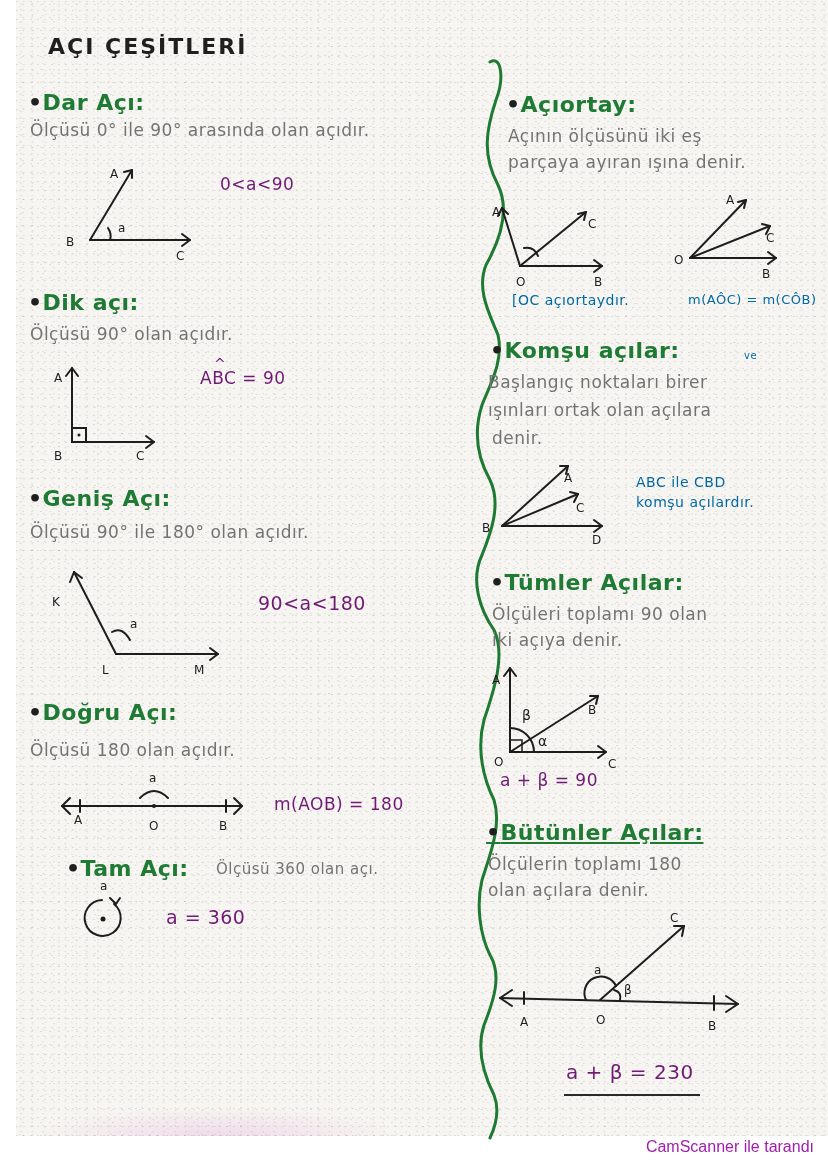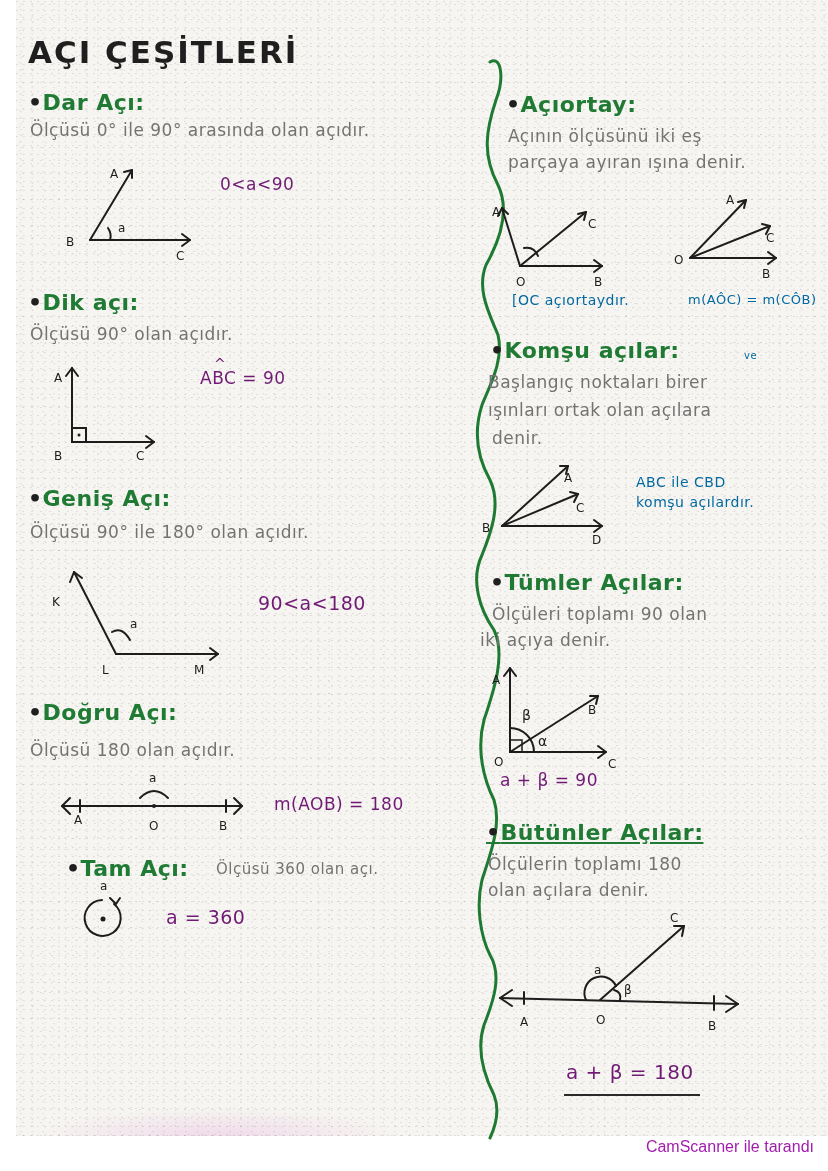--- a/index.html
+++ b/index.html
@@ -18,21 +18,21 @@
       background-image:
         radial-gradient(circle at 12% 18%, rgba(0,0,0,0.10) 0.6px, transparent 1px),
         radial-gradient(circle at 47% 62%, rgba(0,0,0,0.08) 0.6px, transparent 1px),
         radial-gradient(circle at 78% 34%, rgba(0,0,0,0.09) 0.6px, transparent 1px),
         radial-gradient(circle at 29% 81%, rgba(0,0,0,0.07) 0.6px, transparent 1px);
       background-size: 7px 9px, 11px 6px, 9px 13px, 13px 8px;
       pointer-events: none;
     }
 
     .hw { position: absolute; white-space: nowrap; font-family: "DejaVu Sans", sans-serif; letter-spacing: 0.5px; }
-    .title { font-size: 31px; font-weight: bold; color: #1f1f1f; letter-spacing: 2px; }
+    .title { font-size: 22px; font-weight: bold; color: #1f1f1f; letter-spacing: 2px; margin-left: 20px; }
     .heading { font-size: 22px; font-weight: bold; color: #1f7a34; }
     .heading .dot { color: #1f1f1f; }
     .text { font-size: 17px; color: #737373; }
     .formula { font-size: 17px; color: #701a75; }
     .small { font-size: 12px; color: #0369a1; }
     .footer {
       position: absolute; right: 14px; top: 1138px;
       font-family: "Liberation Sans", sans-serif; font-size: 16px; color: #a21caf;
     }
     svg.diag { position: absolute; overflow: visible; }
@@ -192,21 +192,21 @@
   <text x="96" y="58">C</text>
   <text x="112" y="90">D</text>
 </svg>
 <div class="hw small" style="left:636px; top:474px; font-size:14px;">ABC ile CBD</div>
 <div class="hw small" style="left:636px; top:494px; font-size:14px;">komşu açılardır.</div>
 
 <div class="hw heading" style="left:490px; top:570px;">
   <span class="dot">•</span><span>Tümler Açılar:</span>
 </div>
 <div class="hw text" style="left:492px; top:604px;">Ölçüleri toplamı 90 olan</div>
-<div class="hw text" style="left:480px; top:630px;">iki açıya denir.</div>
+<div class="hw text" style="left:492px; top:630px;">iki açıya denir.</div>
 <svg class="diag" style="left:480px; top:660px; width:140px; height:110px;" viewBox="0 0 140 110">
   <line x1="30" y1="92" x2="30" y2="8"></line>
   <polyline points="24,16 30,8 36,16"></polyline>
   <line x1="30" y1="92" x2="126" y2="92"></line>
   <polyline points="118,86 126,92 118,98"></polyline>
   <line x1="30" y1="92" x2="118" y2="36"></line>
   <polyline points="110,36 118,36 116,44"></polyline>
   <rect x="30" y="80" width="12" height="12" style="fill:none;stroke:#1d1d1d;stroke-width:1.5"></rect>
   <path d="M30 68 A24 24 0 0 1 54 92"></path>
   <text x="12" y="24">A</text>
@@ -233,16 +233,16 @@
   <polyline points="184,12 194,12 192,22"></polyline>
   <path d="M96 86 A16 16 0 0 1 126 72"></path>
   <path d="M124 76 Q132 78 130 86"></path>
   <text x="30" y="112">A</text>
   <text x="106" y="110">O</text>
   <text x="218" y="116">B</text>
   <text x="180" y="8">C</text>
   <text x="104" y="60">a</text>
   <text x="134" y="80">β</text>
 </svg>
-<div class="hw formula" style="left:566px; top:1060px; font-size:20px;">a + β = 180</div>
+<div class="hw formula" style="left:566px; top:1060px; font-size:20px;">a + β = 230</div>
 <div style="position:absolute; left:564px; top:1094px; width:136px; height:2px; background:#2a2a2a;"></div>
 
 <div class="footer">CamScanner ile tarandı</div>
 
 </body></html>

